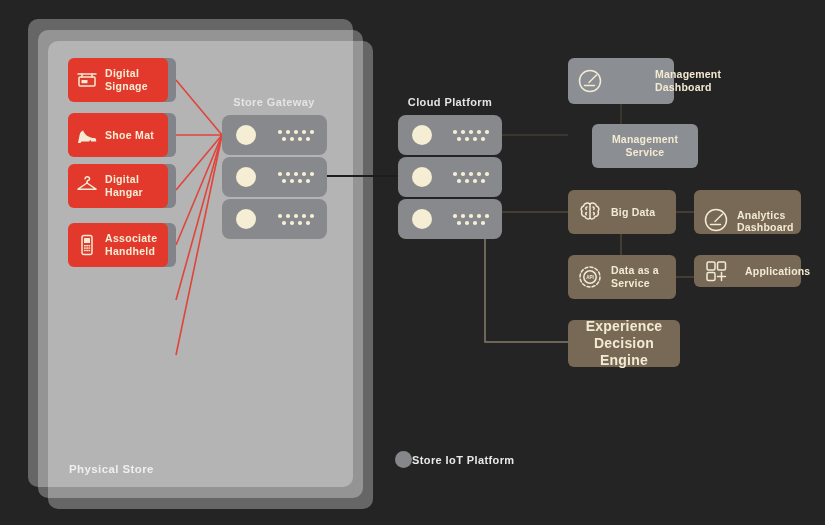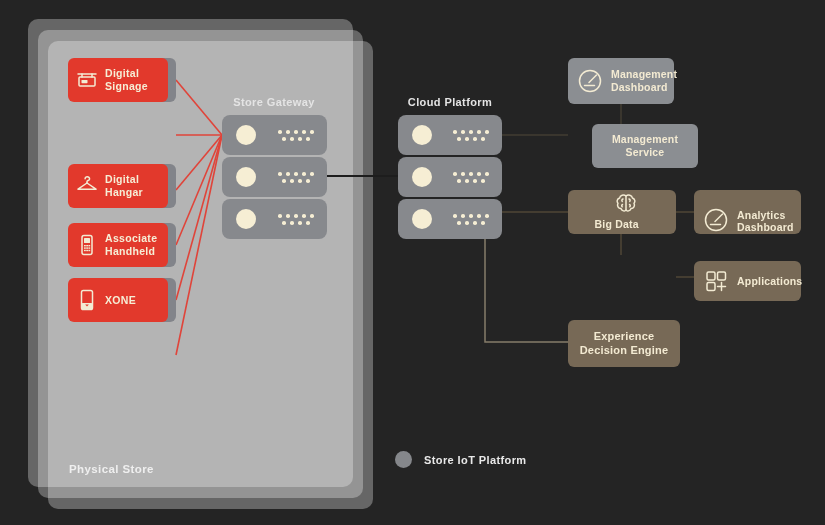--- a/index.html
+++ b/index.html
@@ -41,21 +41,21 @@
   .service.gray{background:#8b8e92;}
   .service.brown{background:#776956;}
   .service .svc-icon{width:28px;height:28px;margin-left:8px;flex:0 0 auto;display:flex;align-items:center;justify-content:center;}
   .svc-label{margin-left:7px;font-size:10.5px;font-weight:700;color:#f3ead2;line-height:1.2;letter-spacing:.2px;}
   .service.centered{justify-content:center;}
   .service.centered .svc-label{margin-left:0;text-align:center;}
 
   
   .legend{position:absolute;left:395px;top:451px;display:flex;align-items:center;z-index:2;}
   .legend-swatch{width:17px;height:17px;border-radius:50%;background:#85878b;}
-  .legend-label{margin-left:12px;font-size:11px;font-weight:700;color:#e9e9e9;letter-spacing:.4px;}
+  .legend-label{font-size:11px;font-weight:700;color:#e9e9e9;letter-spacing:.4px;}
 
   svg .ic{stroke:#f3ebd3;fill:none;stroke-width:1.5;stroke-linecap:round;stroke-linejoin:round;}
   svg .icf{fill:#f3ebd3;stroke:none;}
 </style>
 </head>
 <body>
 
 <div id="canvas">
 
   <div class="store-panel panel-1"></div>
@@ -99,20 +99,31 @@
           <line class="ic" x1="7" y1="6" x2="7" y2="9"></line>
           <line class="ic" x1="17" y1="6" x2="17" y2="9"></line>
           <rect class="ic" x="4" y="9" width="16" height="9" rx="1"></rect>
           <rect class="icf" x="6.5" y="12" width="6" height="3.2" rx="0.6"></rect>
         </svg>
       </span>
       <span class="device-label">Digital Signage</span>
     </div>
   </div>
 
+  <div class="device" style="top:113px">
+    <div class="device-shadow"></div>
+    <div class="device-card">
+      <span class="device-icon">
+        <svg width="24" height="24" viewBox="0 0 24 24">
+          <path class="icf" d="M3 20 L4.6 12 C5 9.4 6.6 7.6 8.2 7.4 C9.6 12 14.5 14.8 19.6 15.1 C20.8 15.2 21.3 16.2 21.2 18.6 L16.2 18.6 L15.2 16.8 L14.2 18.6 L6.4 18.6 L5.6 20 Z"></path>
+        </svg>
+      </span>
+      <span class="device-label">Shoe Mat</span>
+    </div>
+  </div>
 
   <div class="device" style="top:164px">
     <div class="device-shadow"></div>
     <div class="device-card">
       <span class="device-icon">
         <svg width="24" height="24" viewBox="0 0 24 24">
           <path class="ic" d="M12 9 L12 7.6 C12 6.4 14.6 6.6 14.6 4.9 C14.6 3.5 13.5 2.8 12.3 2.8 C11.1 2.8 10.2 3.6 10.1 4.7"></path>
           <path class="ic" d="M12 9 L21 15.2 L3 15.2 Z"></path>
         </svg>
       </span>
@@ -137,33 +148,20 @@
             <rect x="9" y="16.8" width="1.8" height="1.4"></rect>
               <rect x="11.2" y="16.8" width="1.8" height="1.4"></rect>
               <rect x="13.4" y="16.8" width="1.8" height="1.4"></rect>
           </g>
         </svg>
       </span>
       <span class="device-label">Associate Handheld</span>
     </div>
   </div>
 
-  <div class="device" style="top:278px">
-    <div class="device-shadow"></div>
-    <div class="device-card">
-      <span class="device-icon">
-        <svg width="24" height="24" viewBox="0 0 24 24">
-          <rect class="ic" x="6.5" y="2.5" width="11" height="19" rx="1.8"></rect>
-          <rect class="icf" x="6.5" y="15" width="11" height="6.5" rx="1.2"></rect>
-          <polygon points="10.2,16.4 13.8,16.4 12,18.6" fill="#e2392c"></polygon>
-        </svg>
-      </span>
-      <span class="device-label">XONE</span>
-    </div>
-  </div>
 
 
   <div class="gateway-label" style="left:219px;top:96px;">Store Gateway</div>
   <div class="gateway-stack" style="left:222px;top:115px;">
     <div class="server-row" style="top:0">
       <span class="server-light"></span>
       <span class="server-dots">
         <span class="dot-row">
             <i class="dot"></i>
             <i class="dot"></i>
@@ -268,36 +266,36 @@
         <span class="dot-row offset">
             <i class="dot"></i>
             <i class="dot"></i>
             <i class="dot"></i>
             <i class="dot"></i>
           </span>
       </span>
     </div>
   </div>
 
-  <div class="service gray" style="left:568px;top:58px;width:106px;height:46px;">
+  <div class="service gray" style="left:568px;top:58px;width:106px;height:46px;gap:44px;">
     <span class="svc-icon">
       <svg width="28" height="28" viewBox="0 0 28 28">
         <circle class="ic" cx="14" cy="14" r="10.5"></circle>
         <line class="ic" x1="13" y1="15.5" x2="20.5" y2="8"></line>
         <line class="ic" x1="8.5" y1="18.5" x2="18.5" y2="18.5"></line>
       </svg>
     </span>
     <span class="svc-label" style="width:70px">Management Dashboard</span>
   </div>
 
   <div class="service gray centered" style="left:592px;top:124px;width:106px;height:44px;">
     <span class="svc-label" style="width:78px">Management Service</span>
   </div>
 
-  <div class="service brown" style="left:568px;top:190px;width:108px;height:44px;flex-direction:column;">
+  <div class="service brown" style="left:568px;top:190px;width:108px;height:44px;">
     <span class="svc-icon">
       <svg width="28" height="28" viewBox="0 0 28 28">
         <path class="ic" stroke-width="1.3" d="M14 6 C11.8 4.2 8 5.2 7.6 8 C5 8.6 4.4 12 6 13.4 C4.6 15.6 6.4 18.8 9 18.6 C9.6 21 13 21.8 14 20 C15 21.8 18.4 21 19 18.6 C21.6 18.8 23.4 15.6 22 13.4 C23.6 12 23 8.6 20.4 8 C20 5.2 16.2 4.2 14 6 Z"></path>
         <line class="ic" stroke-width="1.3" x1="14" y1="6" x2="14" y2="20"></line>
         <path class="ic" stroke-width="1.1" d="M11 9 C9.8 9.4 9.6 10.6 10.2 11.4"></path>
         <path class="ic" stroke-width="1.1" d="M17 9 C18.2 9.4 18.4 10.6 17.8 11.4"></path>
         <path class="ic" stroke-width="1.1" d="M10.5 14.5 C9.5 15 9.5 16.2 10.2 16.8"></path>
         <path class="ic" stroke-width="1.1" d="M17.5 14.5 C18.5 15 18.5 16.2 17.8 16.8"></path>
       </svg>
     </span>
@@ -308,36 +306,46 @@
     <span class="svc-icon">
       <svg width="28" height="28" viewBox="0 0 28 28">
         <circle class="ic" cx="14" cy="14" r="10.5"></circle>
         <line class="ic" x1="13" y1="15.5" x2="20.5" y2="8"></line>
         <line class="ic" x1="8.5" y1="18.5" x2="18.5" y2="18.5"></line>
       </svg>
     </span>
     <span class="svc-label" style="width:66px">Analytics Dashboard</span>
   </div>
 
-
-  <div class="service brown" style="left:694px;top:261px;width:107px;height:40px;">
+  <div class="service brown" style="left:568px;top:255px;width:108px;height:44px;">
+    <span class="svc-icon">
+      <svg width="28" height="28" viewBox="0 0 28 28">
+        <circle class="ic" cx="14" cy="14" r="10" stroke-dasharray="3 2.2"></circle>
+        <circle class="ic" cx="14" cy="14" r="6.2" stroke-width="1.2"></circle>
+        <text x="14" y="16" text-anchor="middle" font-size="4.6" font-weight="bold" fill="#f3ebd3" font-family="Liberation Sans, sans-serif">API</text>
+      </svg>
+    </span>
+    <span class="svc-label" style="width:62px">Data as a Service</span>
+  </div>
+
+  <div class="service brown" style="left:694px;top:255px;width:107px;height:32px;gap:8px;">
     <span class="svc-icon">
       <svg width="28" height="28" viewBox="0 0 28 28">
         <rect class="ic" x="5" y="5" width="8" height="8" rx="1.5"></rect>
         <rect class="ic" x="15.5" y="5" width="8" height="8" rx="1.5"></rect>
         <rect class="ic" x="5" y="15.5" width="8" height="8" rx="1.5"></rect>
         <line class="ic" x1="19.5" y1="15.5" x2="19.5" y2="23.5"></line>
         <line class="ic" x1="15.5" y1="19.5" x2="23.5" y2="19.5"></line>
       </svg>
     </span>
     <span class="svc-label" style="width:62px">Applications</span>
   </div>
 
   <div class="service brown centered" style="left:568px;top:320px;width:112px;height:47px;">
-    <span class="svc-label" style="width:104px;font-size:11px;">Experience Decision Engine</span>
+    <span class="svc-label" style="width:104px;font-size:14px;">Experience Decision Engine</span>
   </div>
 
   <div class="physical-store-label">Physical Store</div>
 
   <div class="legend">
     <span class="legend-swatch"></span>
     <span class="legend-label">Store IoT Platform</span>
   </div>
 
 </div>

